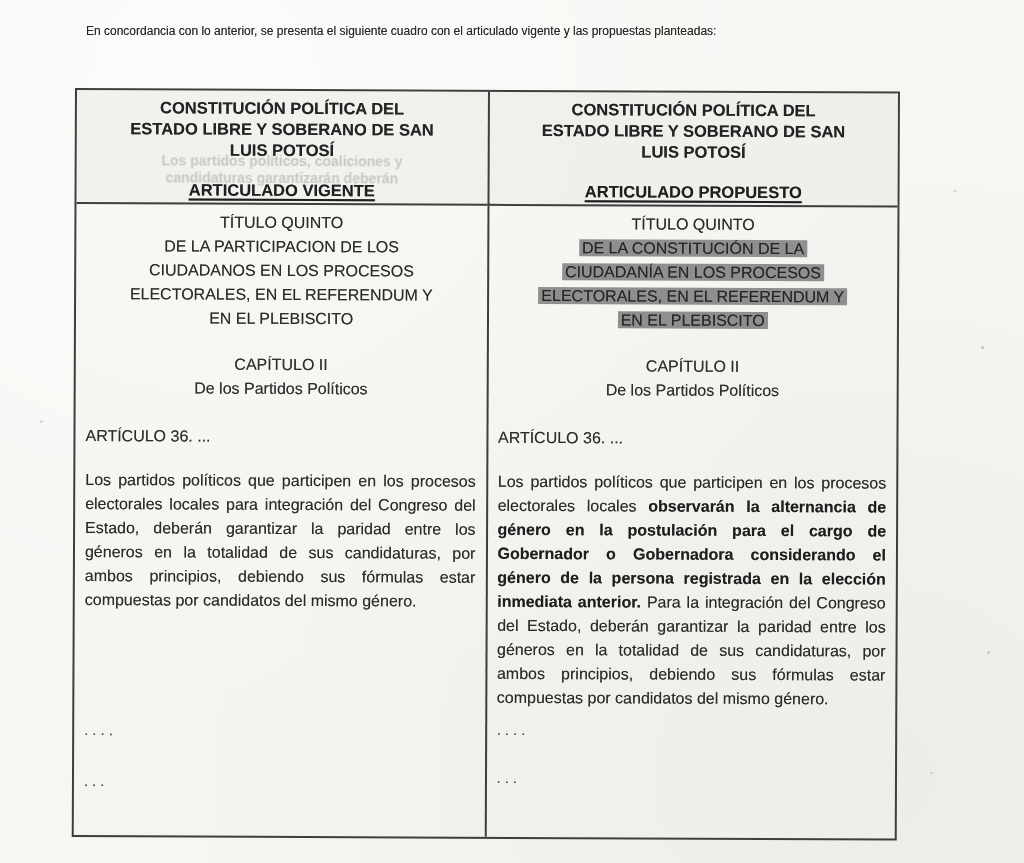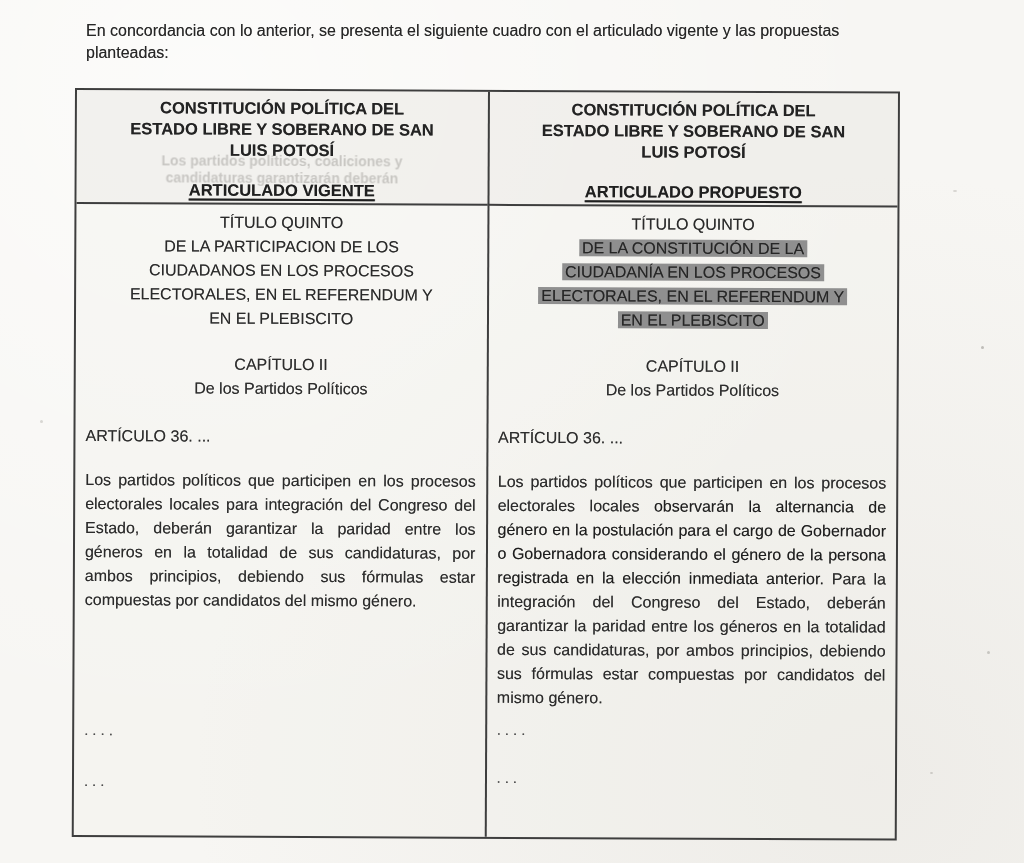--- a/index.html
+++ b/index.html
@@ -10,21 +10,21 @@
       radial-gradient(ellipse at 20% 10%, rgba(255,255,255,.6), rgba(255,255,255,0) 60%),
       radial-gradient(ellipse at 85% 90%, rgba(210,206,198,.25), rgba(210,206,198,0) 55%);
     font-family:"Liberation Sans", sans-serif;
     color:#2d2d2d;
     -webkit-font-smoothing:antialiased;
   }
   .soft{ text-shadow:0 0 .6px rgba(45,45,45,.55); }
 
   .intro{
     position:absolute; left:86px; top:20px; width:836px;
-    font-size:16px; line-height:22px; color:#262626;
+    font-size:12px; line-height:22px; color:#262626;
   }
 
   .doc-table{
     position:absolute; left:75px; top:88px; width:821px; height:745px;
     border:2px solid #3e3e3e;
     transform:rotate(0.25deg); transform-origin:top left;
     display:grid;
     grid-template-columns:1fr 1fr;
     grid-template-rows:114px 1fr;
     background:rgba(242,240,236,.35);
@@ -54,21 +54,21 @@
   .cell.body{ padding:4px 10px 0 10px; font-size:16px; line-height:24px; }
   .titulo-block{ text-align:center; margin-top:2px; color:#2a2a2a;}
   .titulo-line{ line-height:24px; }
   .hl{
     background:#8f8f8f; color:#262626; padding:0 3px;
     box-decoration-break:clone;
   }
   .capitulo-block{ text-align:center; margin-top:22px; }
   .articulo-line{ margin-top:24px; text-align:left; }
   .para{ margin-top:20px; text-align:justify; color:#2b2b2b; }
-  .para .b{ font-weight:normal; color:#1e1e1e; }
+  .para .b{ font-weight:bold; color:#1e1e1e; }
   .dots{ letter-spacing:4px; color:#4c4c4c; font-size:15px; }
   .dots-a-left{ margin-top:106px; }
   .dots-b-left{ margin-top:27px; }
   .dots-a-right{ margin-top:8px; }
   .dots-b-right{ margin-top:24px; }
 
   .speck{ position:absolute; border-radius:50%; background:#8a8781; }
   .sp1{ left:981px; top:346px; width:3px; height:3px; opacity:.5;}
   .sp2{ left:987px; top:651px; width:3px; height:3px; opacity:.4;}
   .sp3{ left:953px; top:190px; width:4px; height:2px; opacity:.3;}

